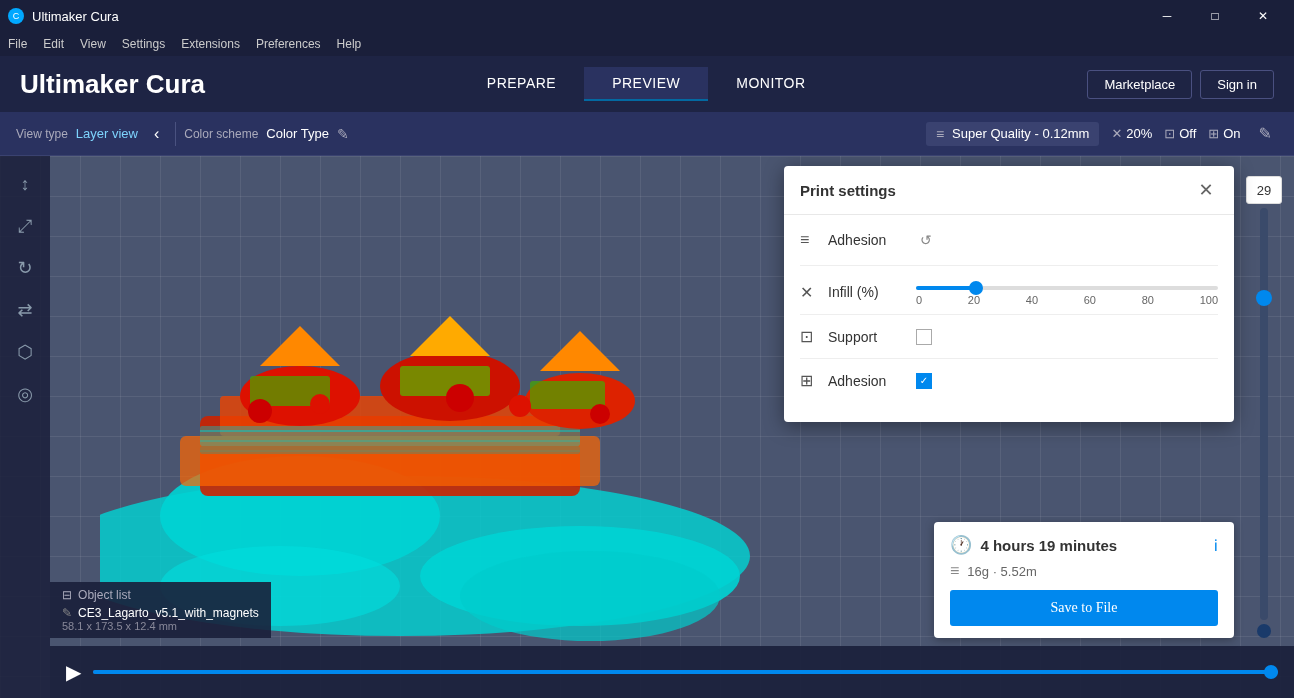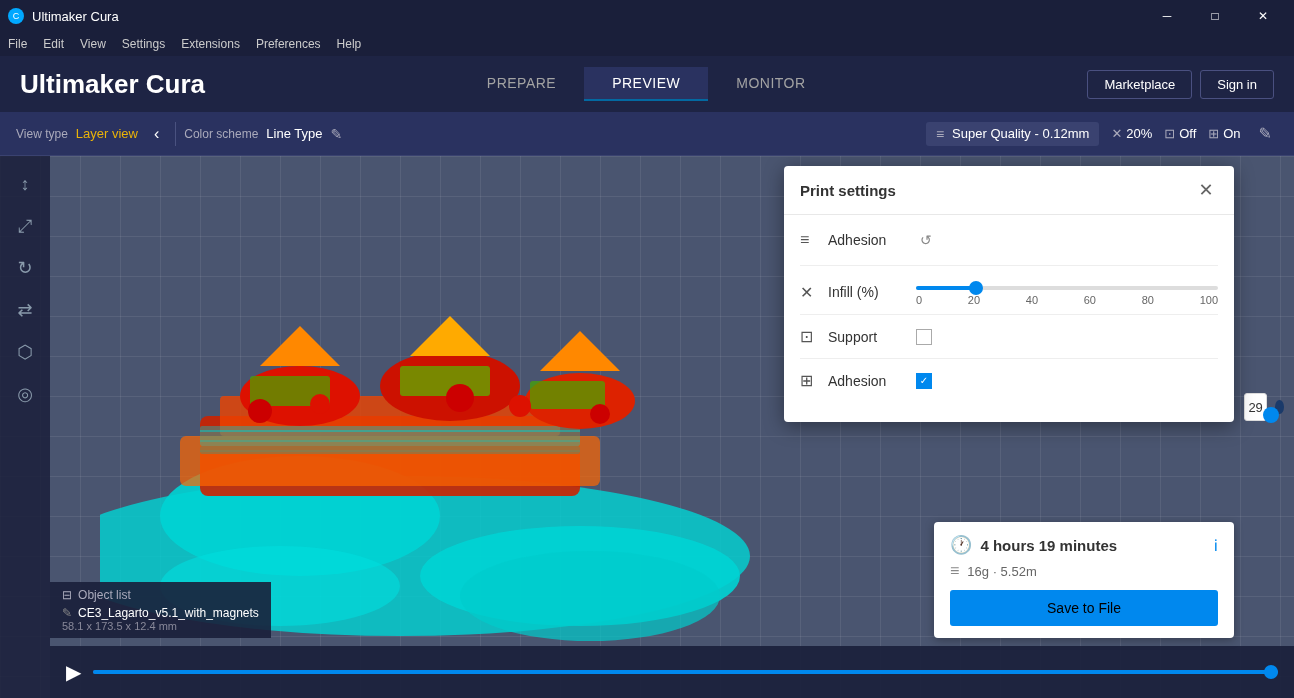--- a/index.html
+++ b/index.html
@@ -37,21 +37,21 @@
       display: flex;
       align-items: center;
       justify-content: space-between;
       padding: 0 20px;
     }
     .app-logo { color: white; font-size: 26px; font-weight: 300; }
     .app-logo span { font-weight: 700; }
     .nav-tabs { display: flex; gap: 0; }
     .nav-tab {
       padding: 8px 28px;
-      color: #a3a3a3;
+      color: #ffffff;
       font-size: 14px;
       cursor: pointer;
       border-bottom: 2px solid transparent;
       text-transform: uppercase;
       letter-spacing: 0.5px;
     }
     .nav-tab.active {
       color: white;
       background: #2a3260;
       border-bottom: 2px solid #0369a1;
@@ -74,21 +74,21 @@
       height: 44px;
       background: #2a3260;
       display: flex;
       align-items: center;
       padding: 0 16px;
       gap: 16px;
       border-bottom: 1px solid #3a4270;
     }
     .toolbar-left { display: flex; align-items: center; gap: 8px; flex: 1; }
     .view-type-label { color: #aab; font-size: 12px; }
-    .view-type-value { color: #eab308; font-size: 13px; }
+    .view-type-value { color: #7dd3fc; font-size: 13px; }
     .toolbar-sep { width: 1px; height: 24px; background: #4a5280; }
     .color-scheme-label { color: #aab; font-size: 12px; }
     .color-scheme-value { color: white; font-size: 13px; }
     .edit-icon-btn { background: none; border: none; color: #aab; cursor: pointer; font-size: 14px; }
     .chevron-btn { background: none; border: none; color: white; cursor: pointer; font-size: 16px; padding: 4px 8px; }
 
     .toolbar-right { display: flex; align-items: center; gap: 12px; }
     .quality-selector {
       display: flex; align-items: center; gap: 8px;
       background: #3a4270; border-radius: 3px; padding: 4px 10px;
@@ -332,21 +332,21 @@
     }
 
     
     .layer-indicator {
       position: absolute;
       right: 10px;
       top: 20px;
       bottom: 60px;
       width: 40px;
       display: flex;
-      flex-direction: row;
+      flex-direction: column;
       align-items: center;
       gap: 4px;
     }
     .layer-number-box {
       width: 36px; height: 28px;
       background: white;
       border: 1px solid #ddd;
       border-radius: 3px;
       display: flex; align-items: center; justify-content: center;
       font-size: 13px; color: #333;
@@ -387,25 +387,26 @@
     .print-time-row { display: flex; align-items: center; justify-content: space-between; margin-bottom: 6px; }
     .print-time { display: flex; align-items: center; gap: 8px; font-size: 15px; font-weight: 600; color: #333; }
     .print-time-icon { color: #555; font-size: 18px; }
     .info-icon { color: #0088ee; font-size: 16px; cursor: pointer; }
     .print-material { display: flex; align-items: center; gap: 8px; font-size: 13px; color: #666; margin-bottom: 10px; }
     .material-icon { color: #888; font-size: 16px; }
     .save-btn {
       width: 100%;
       padding: 10px;
       background: #0088ee;
-      color: #000000;
+      color: #ffffff;
       border: none;
       border-radius: 3px;
       font-size: 14px;
       cursor: pointer;
+      font-family: Liberation Serif, serif;
     }
 
     
     .chevron-right { font-size: 12px; color: #0088ee; }
 
     
     .divider { height: 1px; background: #eee; margin: 4px 0 12px; }
   </style>
 </head>
 <body>
@@ -448,21 +449,21 @@
   </div>
 </div>
 
 <div class="toolbar">
   <div class="toolbar-left">
     <span class="view-type-label">View type</span>
     <span class="view-type-value">Layer view</span>
     <button class="chevron-btn">‹</button>
     <div class="toolbar-sep"></div>
     <span class="color-scheme-label">Color scheme</span>
-    <span class="color-scheme-value">Line Type</span>
+    <span class="color-scheme-value">Color Type</span>
     <button class="edit-icon-btn">✎</button>
   </div>
   <div class="toolbar-right">
     <div class="quality-selector">
       <span class="quality-icon">≡</span>
       <span>Super Quality - 0.12mm</span>
     </div>
     <div class="toolbar-option">
       <span>✕</span>
       <span class="toolbar-option-val">20%</span>

